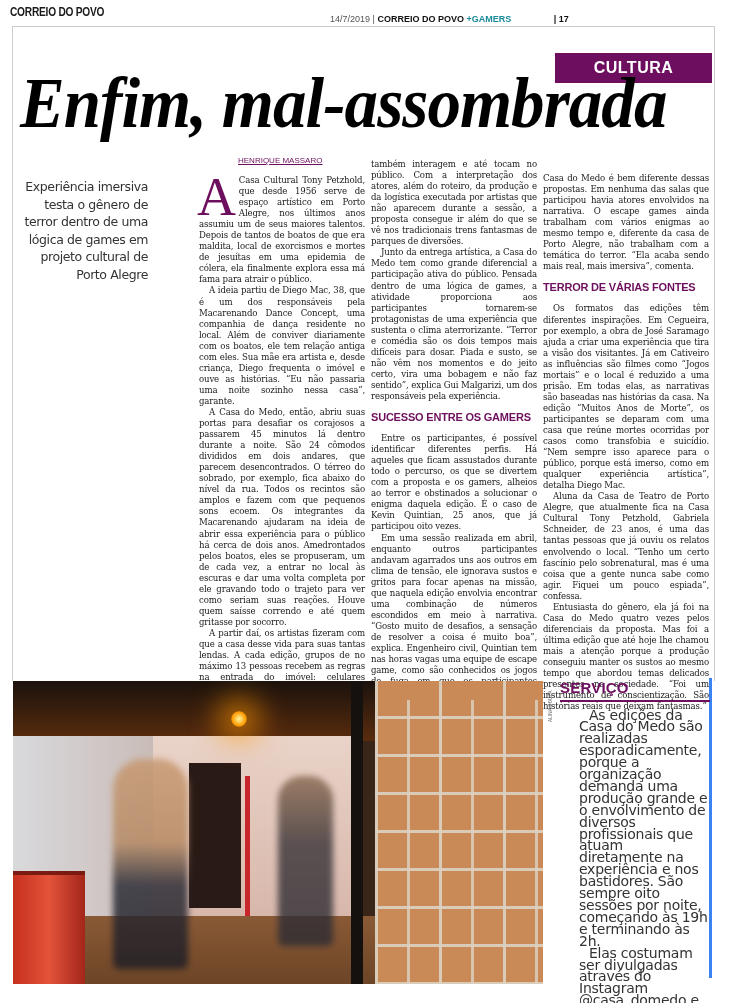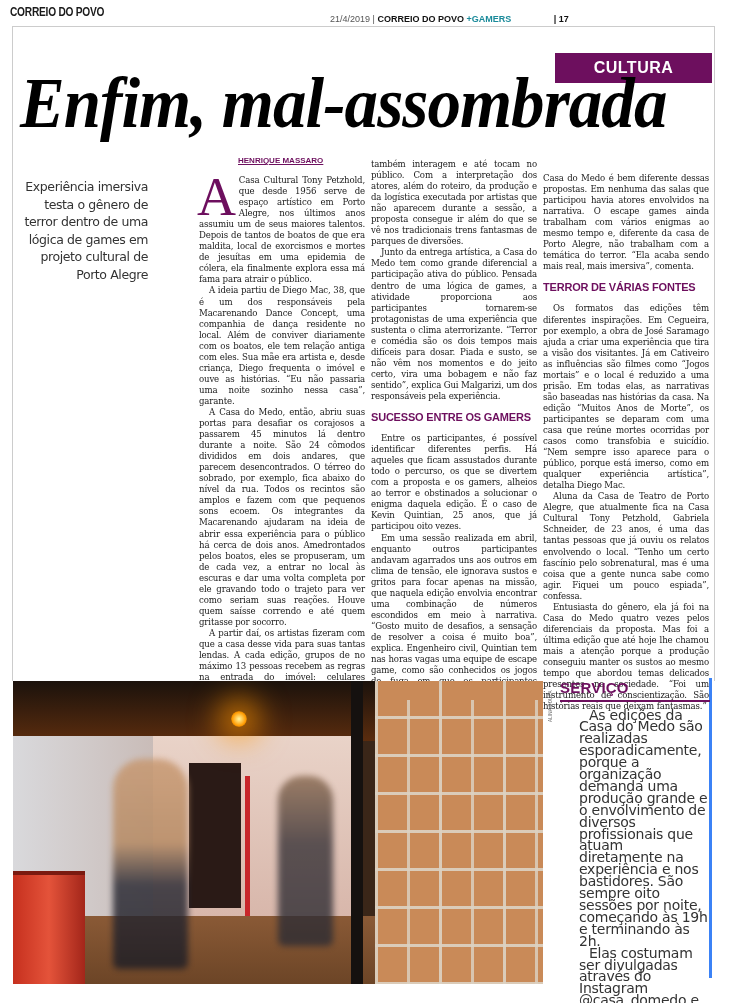--- a/index.html
+++ b/index.html
@@ -10,21 +10,21 @@
   .folio { position: absolute; left: 330px; top: 14px; font-family: "Liberation Sans", sans-serif; font-size: 9px; color: #555; white-space: nowrap; }
   .folio .brand { color: #111; font-weight: bold; }
   .folio .plus { color: #1a8a9a; font-weight: bold; }
   .folio .pg { color: #111; font-weight: bold; margin-left: 40px; }
   .section-tab { position: absolute; left: 555px; top: 5px; width: 157px; height: 30px; background: #6d0f5e; color: #fff; font-family: "Liberation Sans", sans-serif; font-weight: bold; font-size: 16px; display: flex; align-items: center; justify-content: center; letter-spacing: 0.5px; margin-top: 48px; }
 
   .frame { position: absolute; left: 12px; top: 26px; width: 703px; height: 655px; border-left: 1px solid #ccc; border-right: 1px solid #ccc; border-top: 1px solid #ccc; }
 
   .headline { position: absolute; left: 20px; top: 58px; width: 700px; font-family: "Liberation Serif", serif; font-style: italic; font-size: 72px; letter-spacing: -1px; line-height: 90px; color: #000; white-space: nowrap; transform: scaleX(0.93); transform-origin: left; }
 
-  .byline { position: absolute; left: 238px; top: 156px; font-family: "Liberation Sans", sans-serif; font-size: 8px; font-weight: bold; color: #6d0f5e; text-decoration: underline; }
+  .byline { position: absolute; left: 238px; top: 156px; font-family: "Liberation Sans", sans-serif; font-size: 8px; font-weight: normal; color: #6d0f5e; text-decoration: underline; }
 
   .deck { position: absolute; left: 20px; top: 178px; width: 128px; text-align: right; font-family: "DejaVu Sans", sans-serif; font-size: 12.5px; line-height: 17.5px; color: #333; letter-spacing: -0.4px; }
 
   .col { position: absolute; top: 175px; width: 166px; font-size: 8.6px; line-height: 11.05px; text-align: justify; hyphens: auto; color: #1a1a1a; letter-spacing: -0.15px; }
   .col p { text-indent: 10px; }
   .col p.noind { text-indent: 0; }
   .c1 { left: 199px; }
   .c2 { left: 371px; top: 159px; }
   .c3 { left: 543px; top: 173px; }
   .dropcap { float: left; font-family: "Liberation Serif", serif; font-size: 54px; line-height: 44px; color: #6d0f5e; font-weight: normal; margin: 0 3px -2px -2px; }
@@ -59,21 +59,21 @@
   .service .rule { height: 1.5px; background: #6d0f5e; width: 150px; margin: 2px 0 8px 0; }
   .service .body { margin-left: 19px; width: 130px; font-family: "DejaVu Sans", sans-serif; font-size: 14px; line-height: 11.9px; color: #333; letter-spacing: -0.25px; }
   .service .body p { text-indent: 10px; }
 </style>
 </head>
 <body>
 
 <div class="masthead">CORREIO DO POVO</div>
 
 <div class="folio">
-  <span>21/4/2019</span> | <span class="brand">CORREIO DO POVO</span> <span class="plus">+GAMERS</span> <span class="pg">| <span>17</span></span>
+  <span>14/7/2019</span> | <span class="brand">CORREIO DO POVO</span> <span class="plus">+GAMERS</span> <span class="pg">| <span>17</span></span>
 </div>
 
 <div class="section-tab">CULTURA</div>
 
 <div class="frame"></div>
 
 <h1 class="headline">Enfim, mal-assombrada</h1>
 
 <div class="byline">HENRIQUE MASSARO</div>
 

